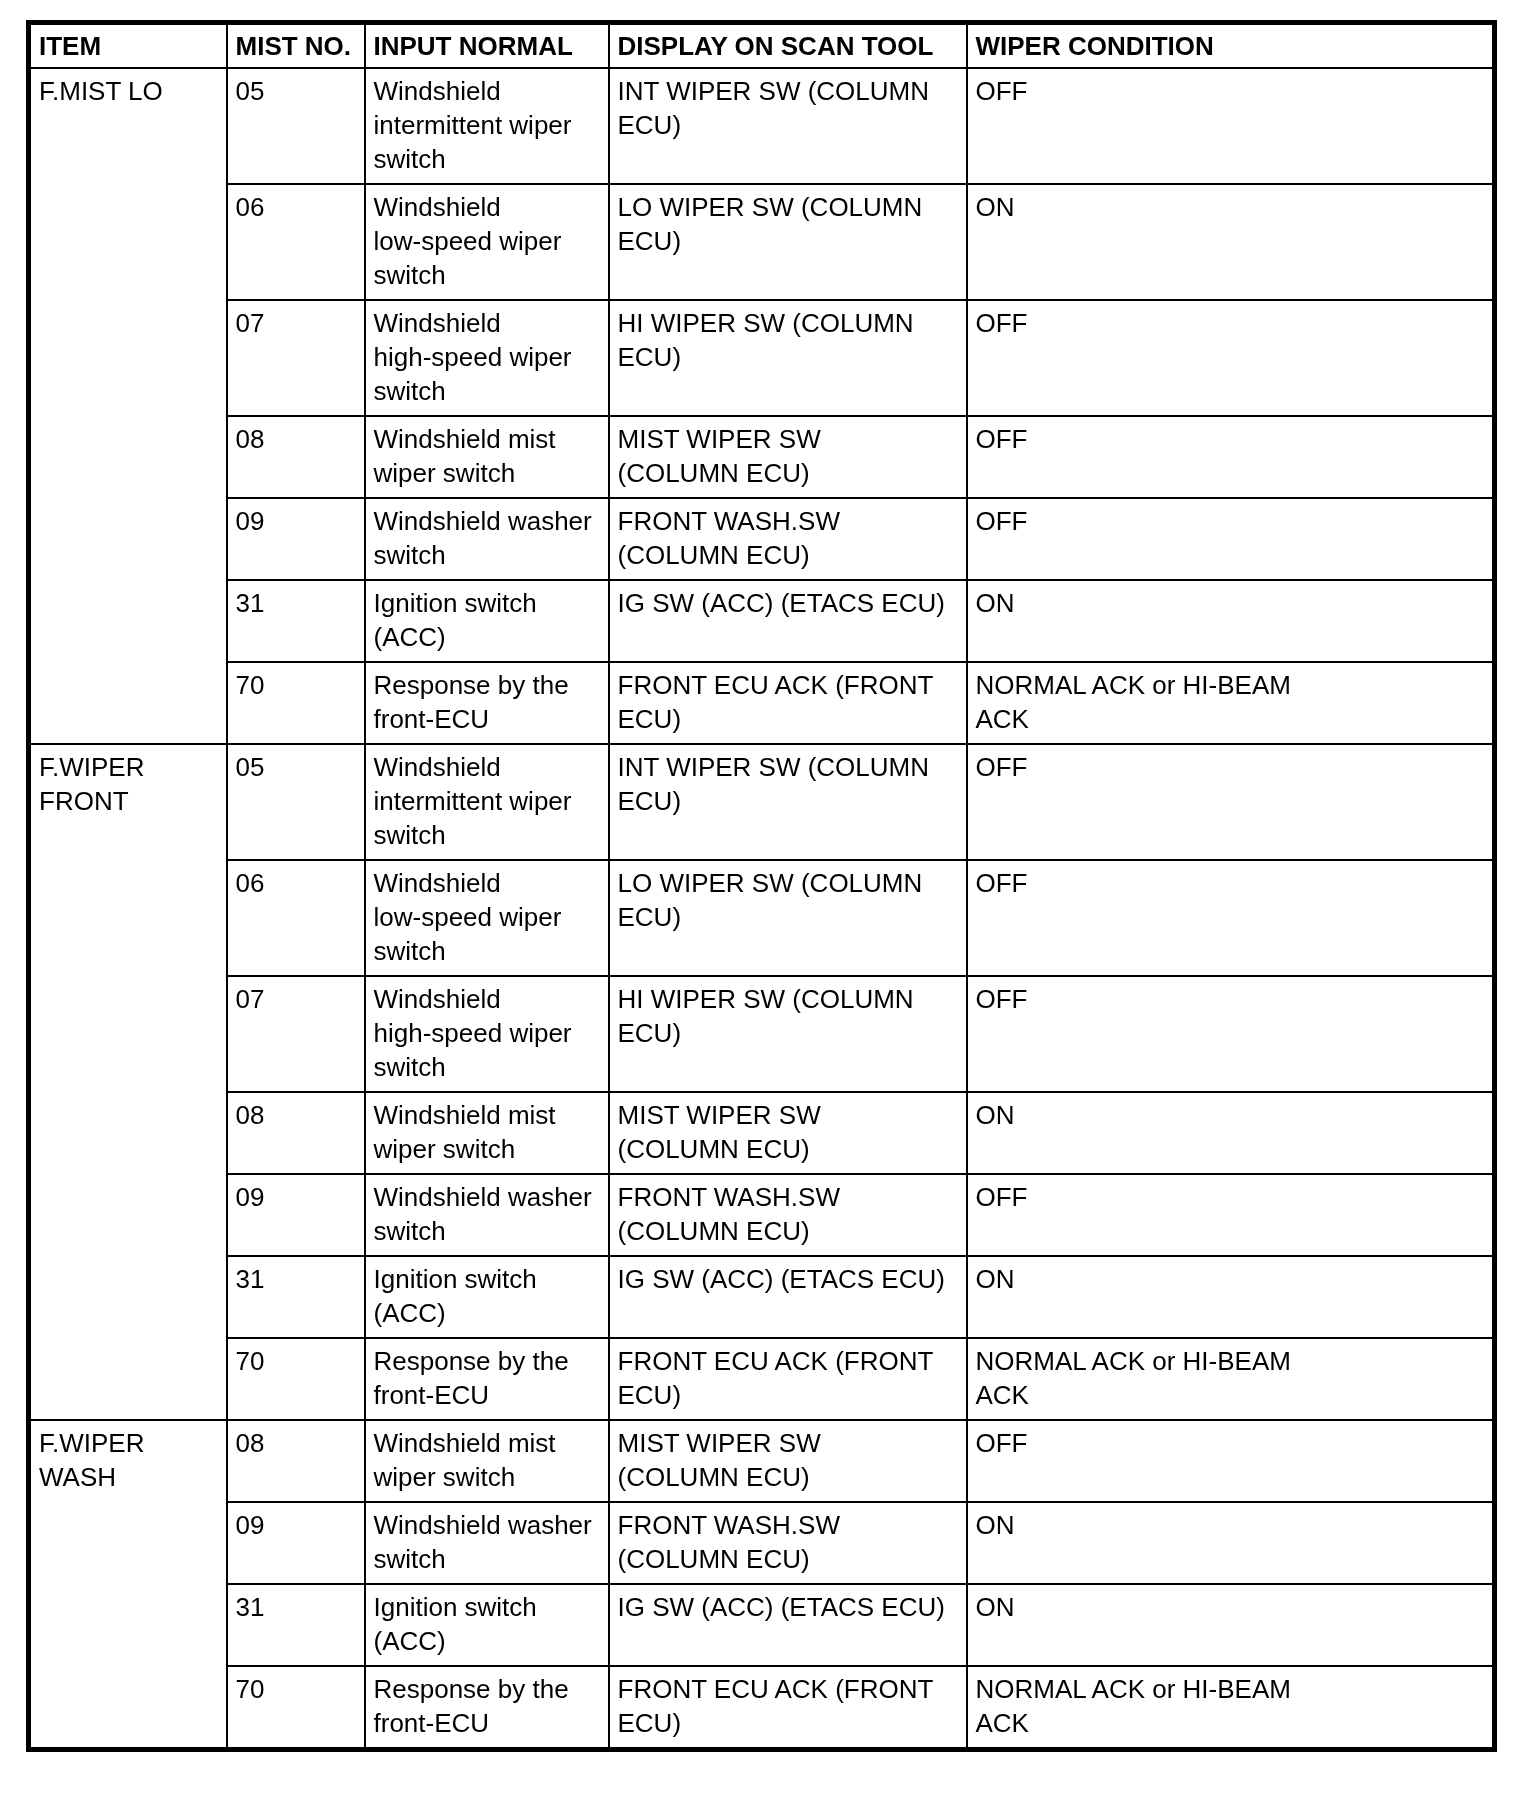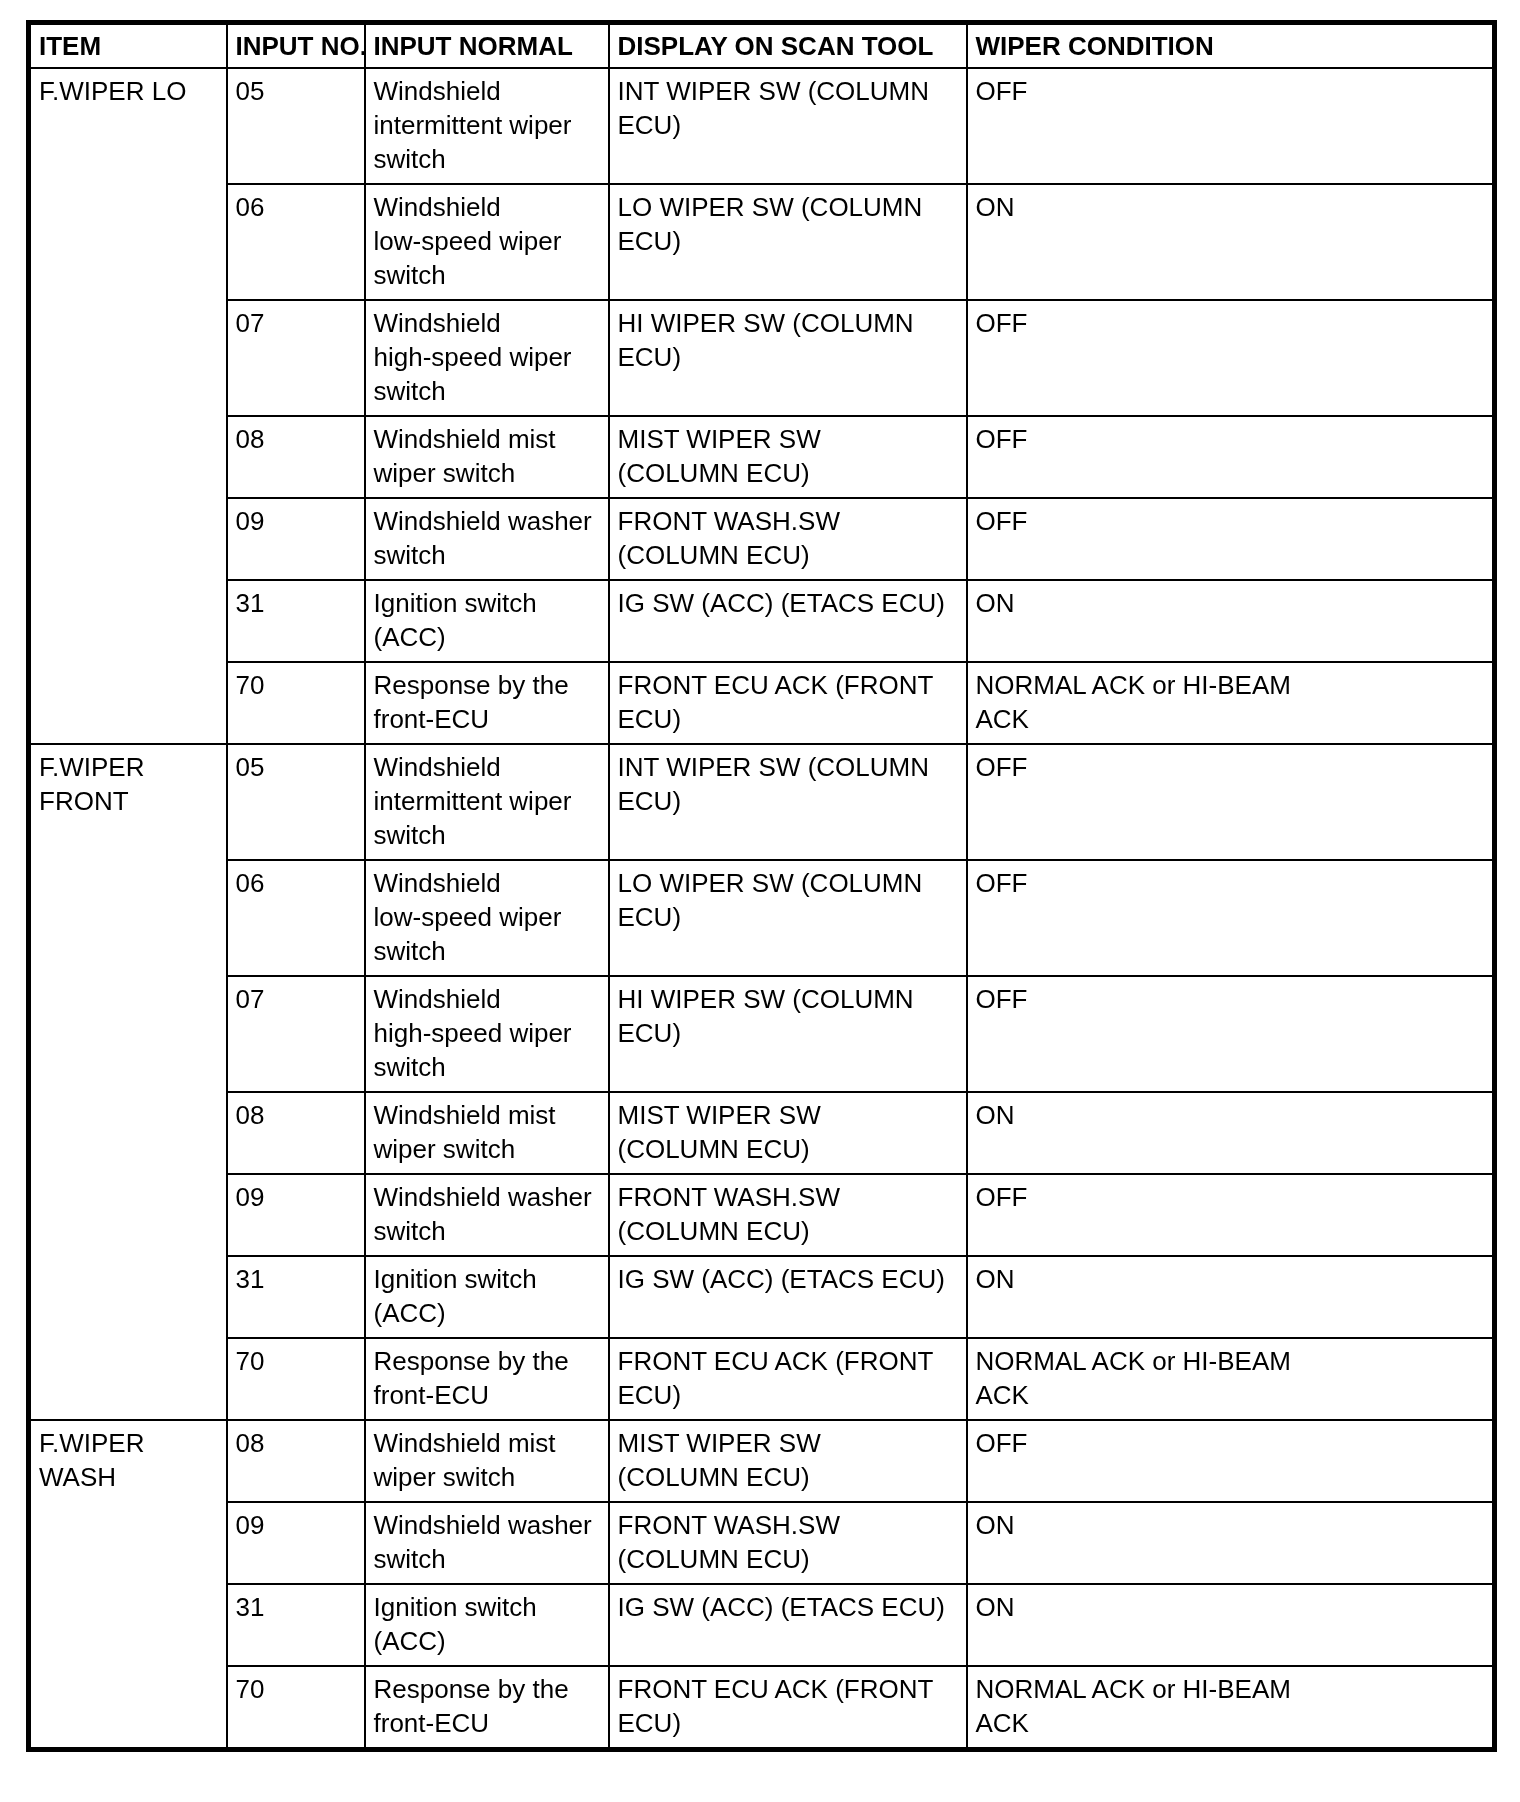--- a/index.html
+++ b/index.html
@@ -54,30 +54,30 @@
     <colgroup>
       <col class="c-item">
       <col class="c-itemno">
       <col class="c-input">
       <col class="c-disp">
       <col class="c-norm">
     </colgroup>
     <thead>
       <tr>
         <th>ITEM</th>
-        <th>INPUT NO.</th>
+        <th>MIST NO.</th>
         <th>INPUT NORMAL</th>
         <th>DISPLAY ON SCAN TOOL</th>
         <th>WIPER CONDITION</th>
       </tr>
     </thead>
     <tbody>
 
       <tr>
-        <td rowspan="7">F.WIPER LO</td>
+        <td rowspan="7">F.MIST LO</td>
         <td>05</td>
         <td>Windshield
 intermittent wiper
 switch</td>
         <td>INT WIPER SW (COLUMN
 ECU)</td>
         <td>OFF</td>
       </tr>
       <tr>
         <td>06</td>

